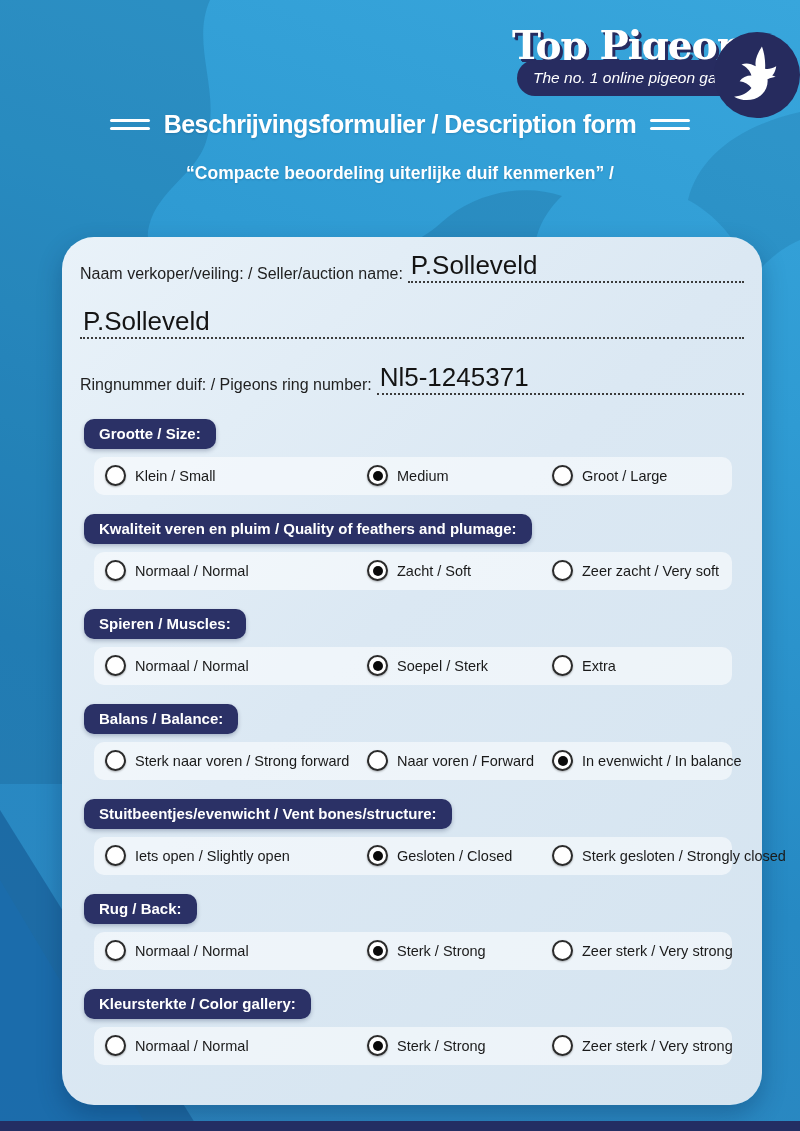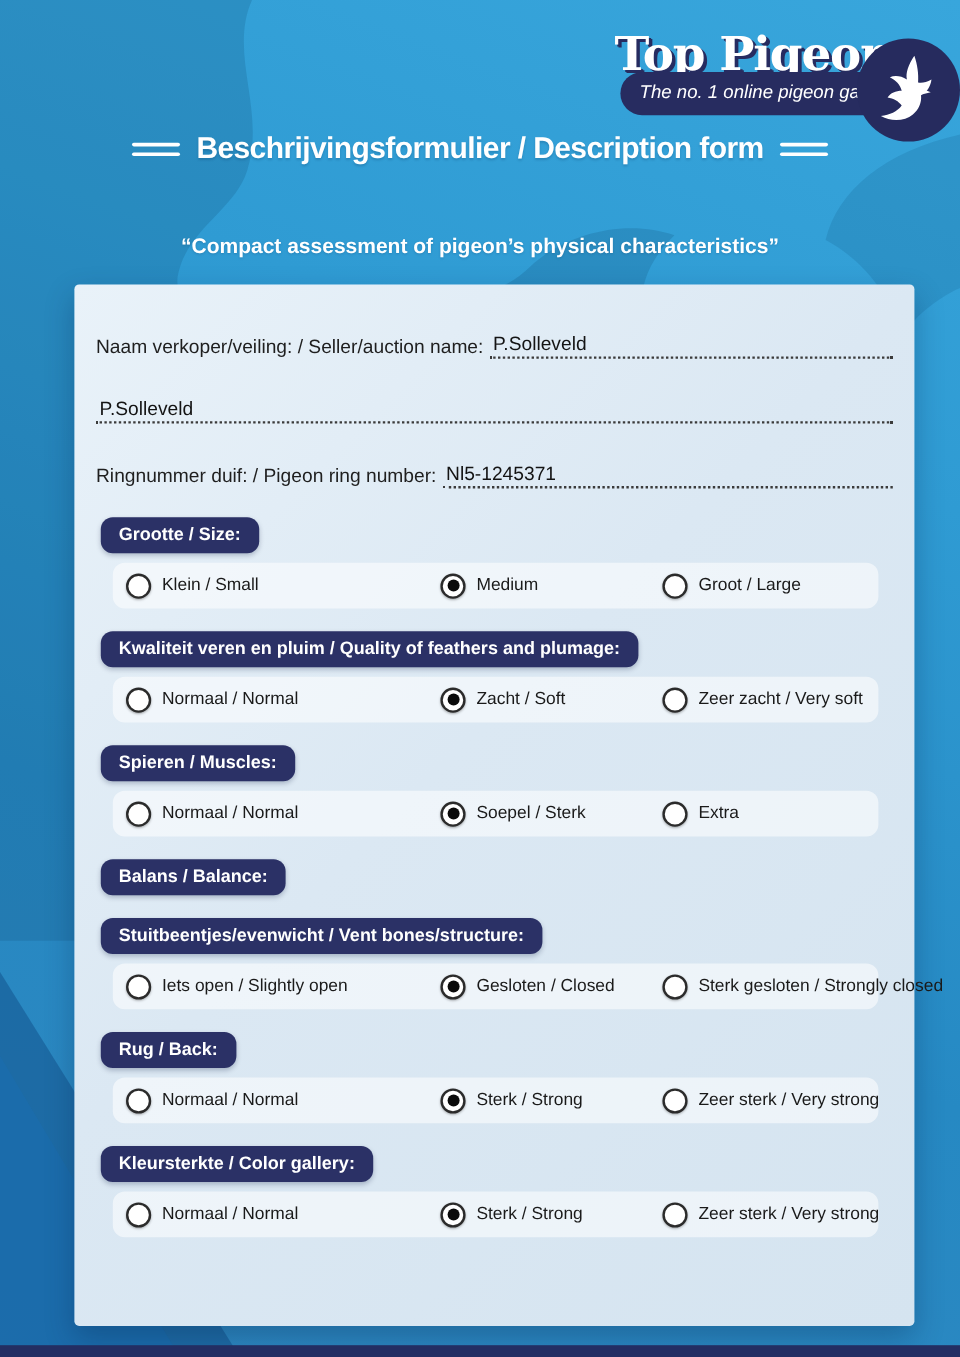--- a/index.html
+++ b/index.html
@@ -51,31 +51,31 @@
     color:#ffffff; font-weight:bold; font-size:17.5px;
     text-shadow:0 1px 2px rgba(0,40,80,.2);
   }
   .subtitle.l1 { top:163px; }
   .subtitle.l2 { top:195px; }
 
   
   .card {
     position:absolute; top:237px; left:62px; width:700px; height:868px;
     background:linear-gradient(135deg,#e9f2f9 0%,#dbe8f3 45%,#d5e4f0 100%);
-    border-radius:4px; box-shadow:0 10px 24px rgba(0,30,70,.28);
-    padding:32px 16px 10px 18px;
+    border-radius:32px; box-shadow:0 10px 24px rgba(0,30,70,.28);
+    padding:14px 16px 10px 18px;
   }
 
   .field-row { display:flex; align-items:flex-end; margin:0 2px 24px 0; min-height:30px; }
   .field-label { font-size:16px; color:#1f1f1f; white-space:nowrap; padding-right:5px; line-height:1.2; }
   .field-line {
     flex:1; border-bottom:2px dotted #3b3b3b; min-height:28px;
     display:flex; align-items:flex-end;
   }
-  .field-value { font-size:16px; color:#141414; padding:0 0 0 3px; line-height:1.15; white-space:nowrap; }
+  .field-value { font-size:26px; color:#141414; padding:0 0 0 3px; line-height:1.15; white-space:nowrap; }
 
   .sections { margin-top:6px; }
   .section { margin-top:19px; }
   .section-pill {
     display:inline-block; background:#2b3166; color:#ffffff;
     font-weight:bold; font-size:15px; line-height:30px;
     padding:0 15px; border-radius:10px; margin-left:4px;
     box-shadow:0 2px 4px rgba(0,20,60,.25); white-space:nowrap;
   }
   .options-row {
@@ -135,40 +135,40 @@
     <span class="title-deco">
         <i></i>
         <i></i>
       </span>
     <span class="page-title">Beschrijvingsformulier / Description form</span>
     <span class="title-deco">
         <i></i>
         <i></i>
       </span>
   </div>
-  <div class="subtitle l2">“Compact assessment of pigeon’s physical characteristics”</div>
+  <div class="subtitle l1">“Compacte beoordeling uiterlijke duif kenmerken” /</div>
 
   <div class="card">
     <div>
   <div class="field-row">
     <span class="field-label">Naam verkoper/veiling: / Seller/auction name:</span>
     <span class="field-line">
       <span class="field-value">P.Solleveld</span>
     </span>
   </div>
 
   <div class="field-row">
 
     <span class="field-line">
       <span class="field-value">P.Solleveld</span>
     </span>
   </div>
 
   <div class="field-row">
-    <span class="field-label">Ringnummer duif: / Pigeon ring number:</span>
+    <span class="field-label">Ringnummer duif: / Pigeons ring number:</span>
     <span class="field-line">
       <span class="field-value">Nl5-1245371</span>
     </span>
   </div>
 </div>
     <div class="sections">
   <div class="section">
     <span class="section-pill">Grootte / Size:</span>
     <div class="options-row">
   <div class="option">
@@ -223,20 +223,36 @@
 
   <div class="option">
     <span class="radio"></span>
     <span class="option-label">Extra</span>
   </div>
 </div>
   </div>
 
   <div class="section">
     <span class="section-pill">Balans / Balance:</span>
+    <div class="options-row">
+  <div class="option">
+    <span class="radio"></span>
+    <span class="option-label">Sterk naar voren / Strong forward</span>
+  </div>
+
+  <div class="option">
+    <span class="radio"></span>
+    <span class="option-label">Naar voren  / Forward</span>
+  </div>
+
+  <div class="option">
+    <span class="radio selected"></span>
+    <span class="option-label">In evenwicht / In balance</span>
+  </div>
+</div>
   </div>
 
   <div class="section">
     <span class="section-pill">Stuitbeentjes/evenwicht / Vent bones/structure:</span>
     <div class="options-row">
   <div class="option">
     <span class="radio"></span>
     <span class="option-label">Iets open / Slightly open</span>
   </div>
 

